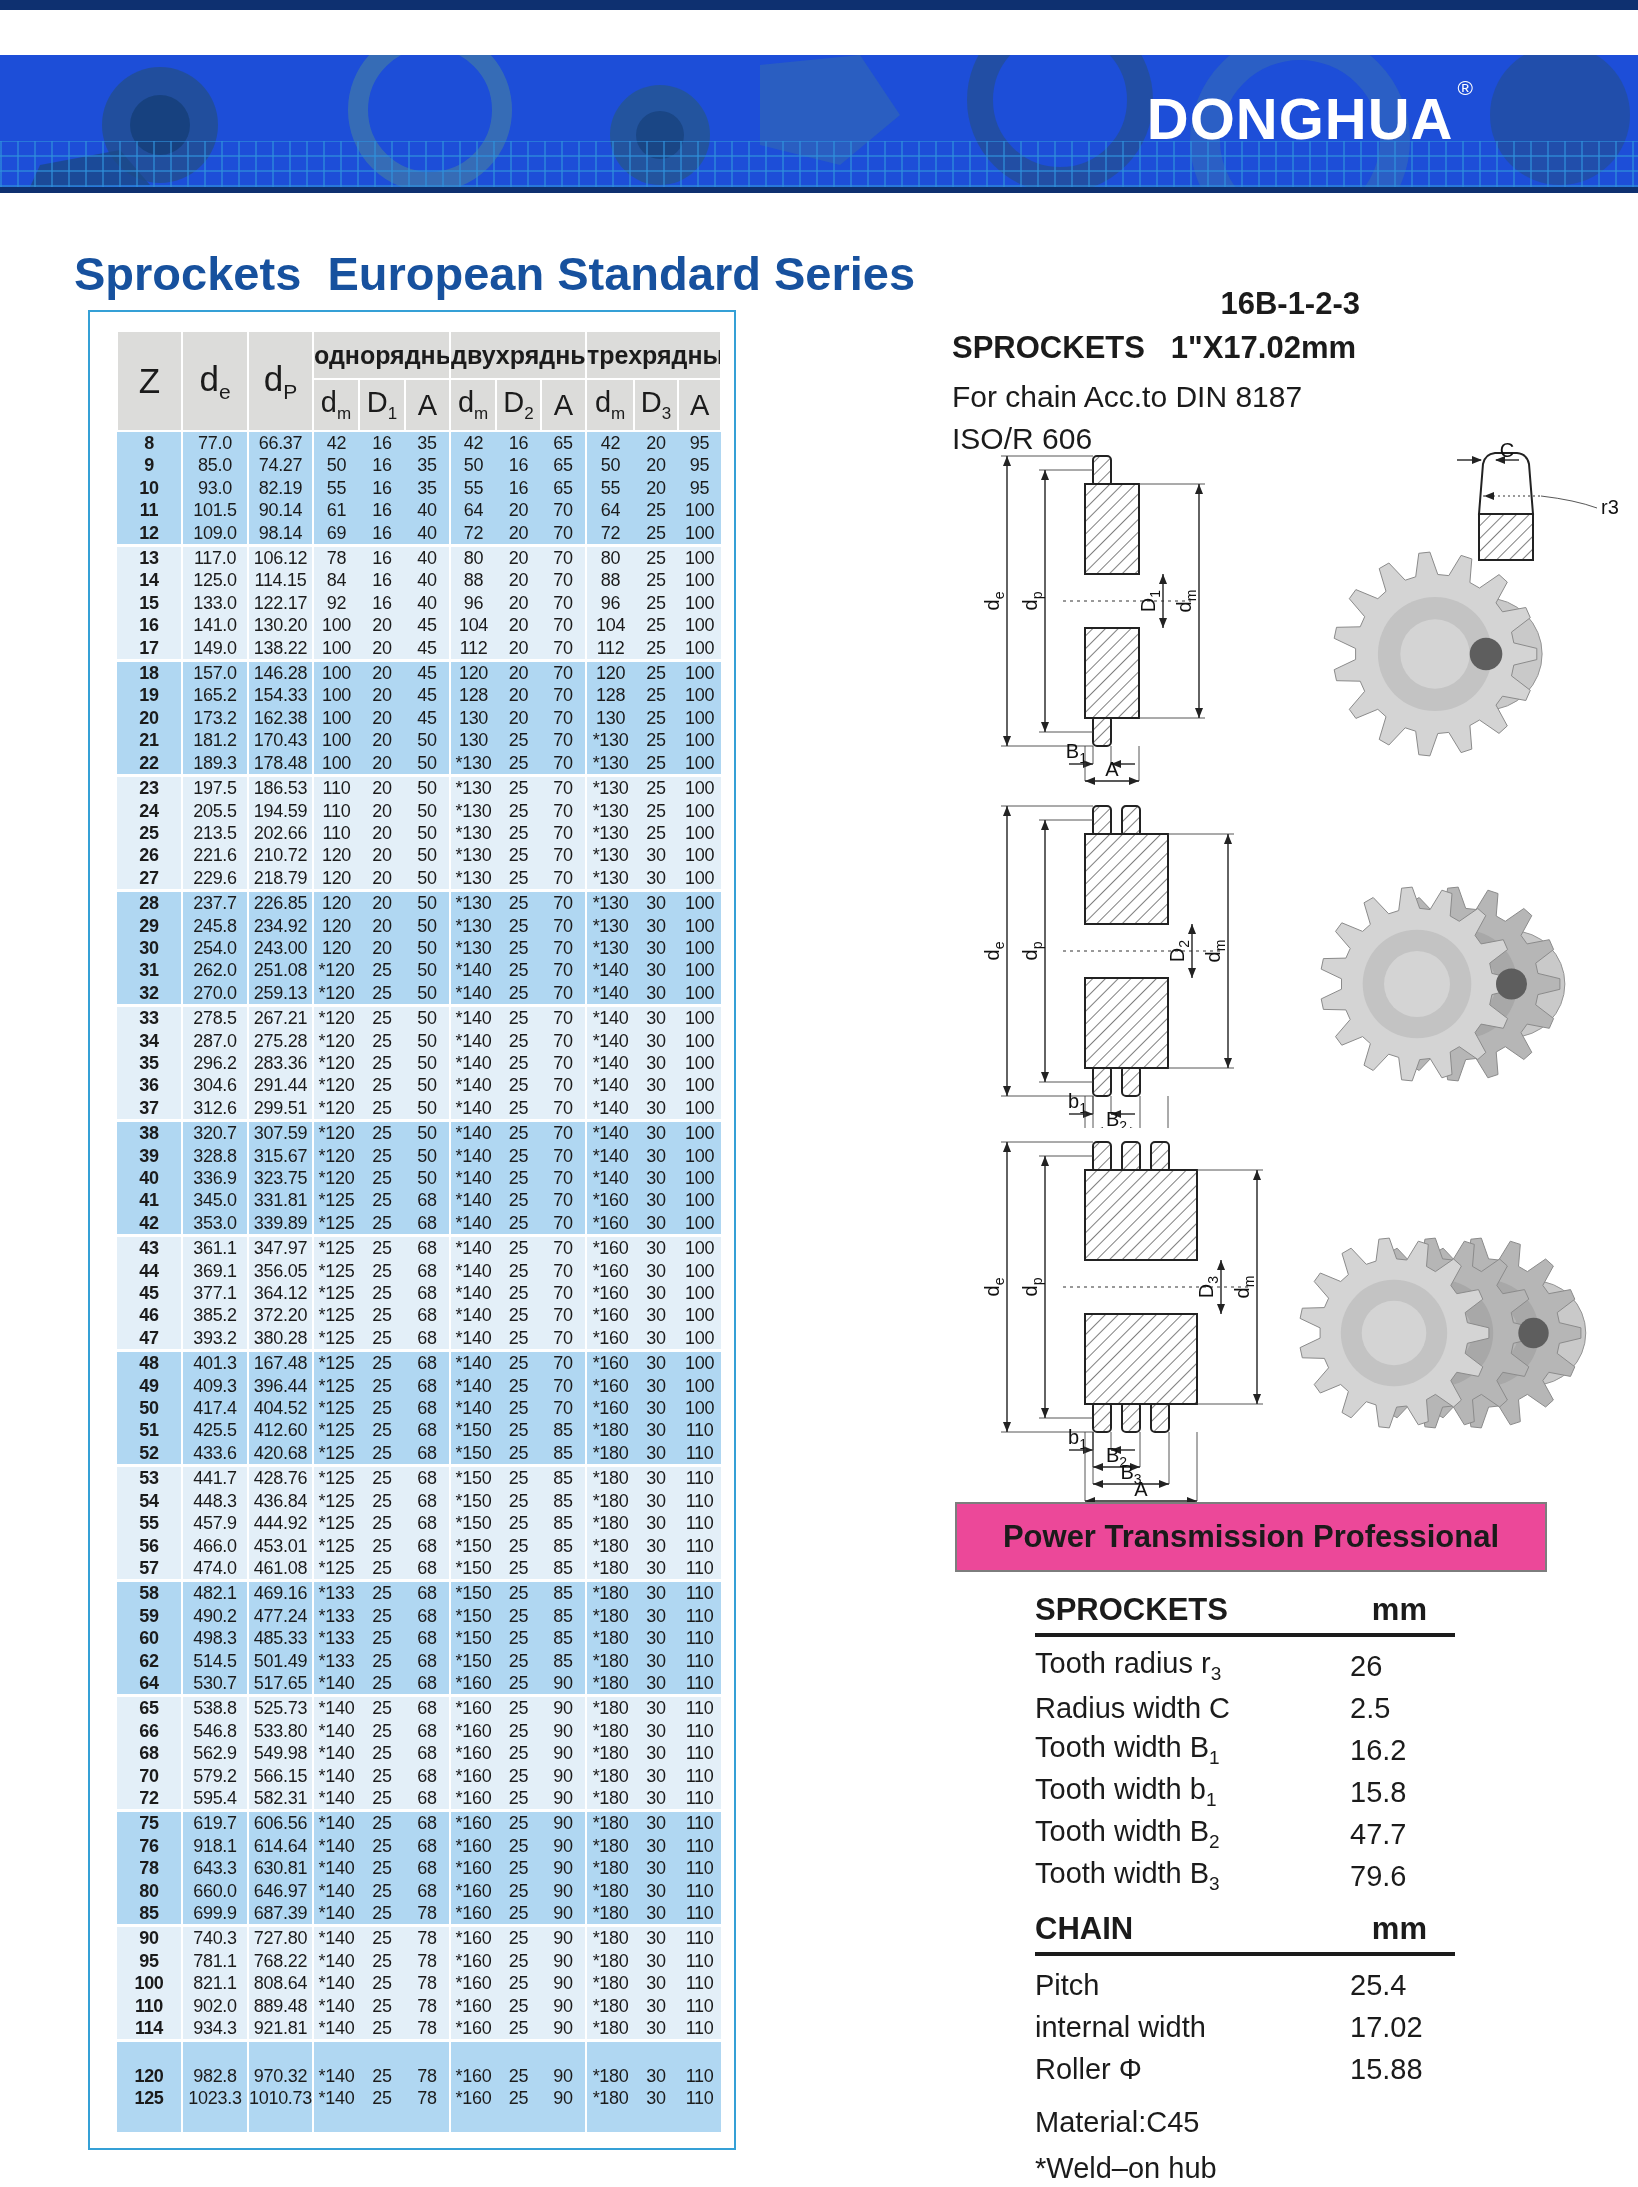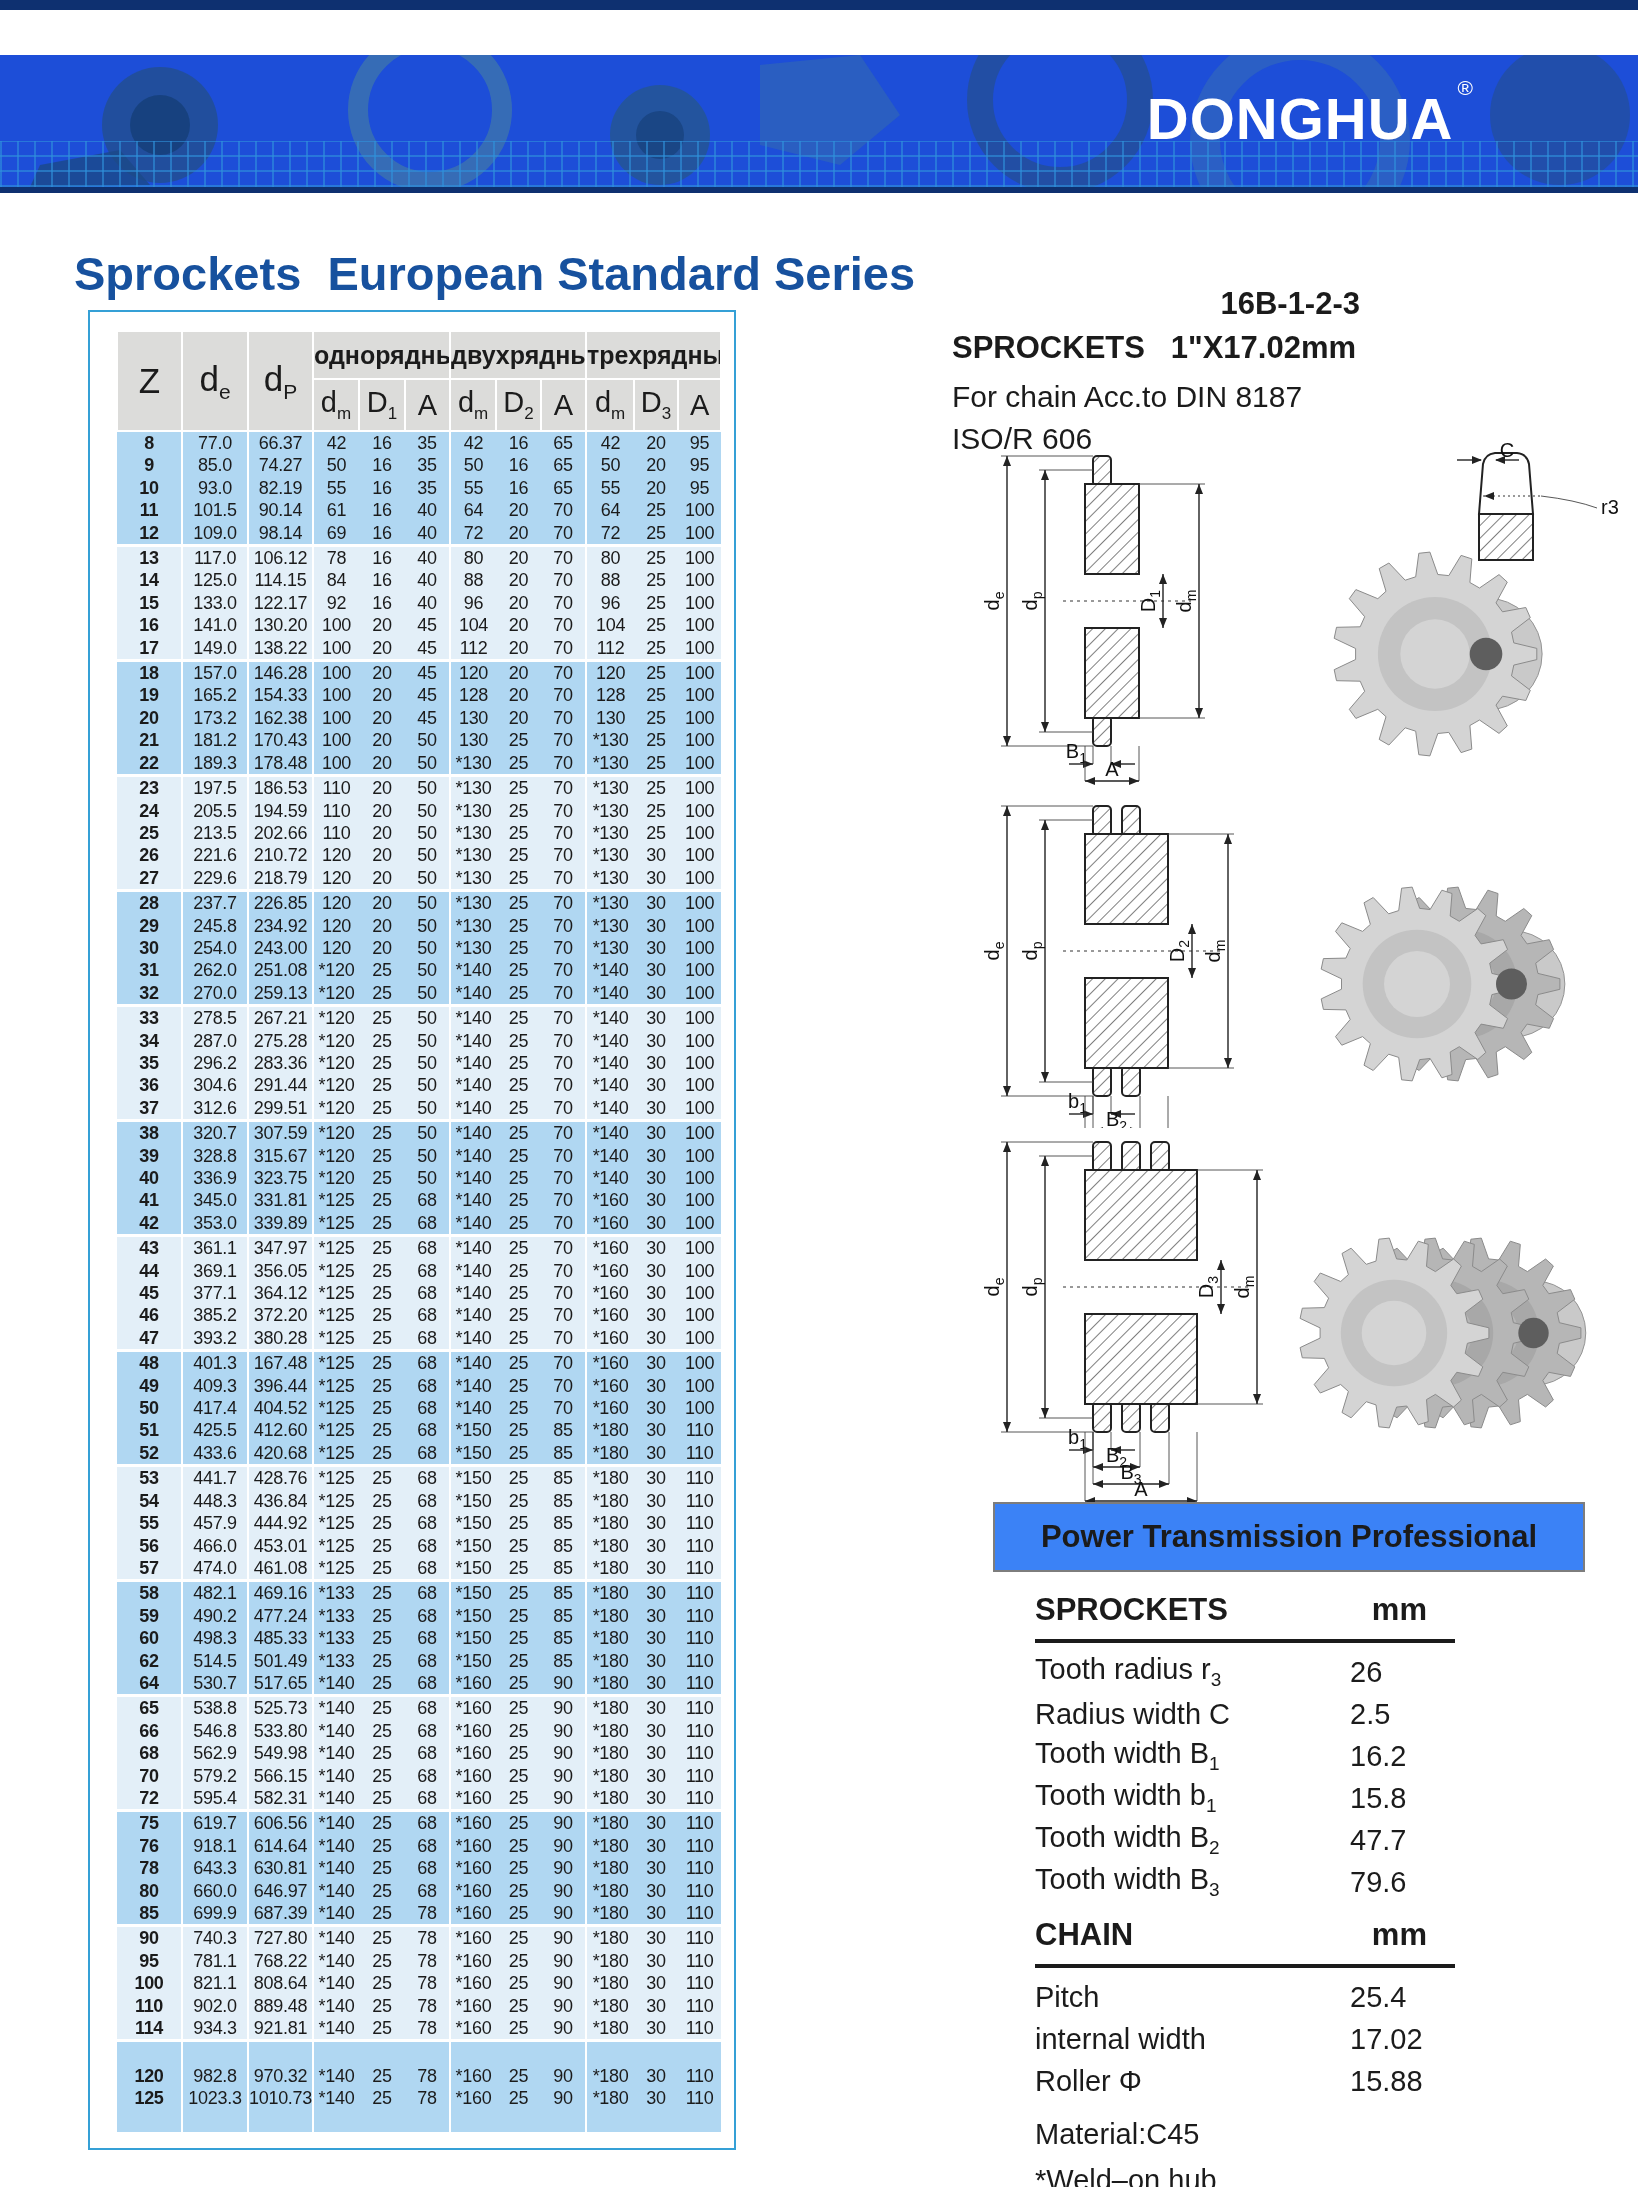--- a/index.html
+++ b/index.html
@@ -37,26 +37,26 @@
   table.main td.zc{font-weight:bold;}
   tr.gapA td{height:42px;}
   tr.gapB td{height:26px;}
   
   .model{position:absolute;left:1060px;top:286px;width:300px;text-align:right;
          font-size:31px;font-weight:bold;}
   .sline{position:absolute;left:952px;top:330px;font-size:31px;font-weight:bold;white-space:pre;}
   .c1{position:absolute;left:952px;top:380px;font-size:30px;}
   .c2{position:absolute;left:952px;top:422px;font-size:30px;}
   .diag{position:absolute;left:935px;}
-  .ptp{position:absolute;left:955px;top:1502px;width:592px;height:70px;background:#3b82f6;
+  .ptp{position:absolute;left:955px;top:1502px;width:592px;height:70px;background:#ec4899;
        border:2px solid #7d7d7d;box-sizing:border-box;display:flex;align-items:center;
-       justify-content:center;font-size:31px;font-weight:bold;color:#1b1b1b;margin-left:38px;}
+       justify-content:center;font-size:31px;font-weight:bold;color:#1b1b1b;}
   .specs{position:absolute;left:1035px;top:1592px;width:420px;}
   .spec-head{display:flex;justify-content:space-between;align-items:flex-end;
-             border-bottom:4px solid #1b1b1b;padding-bottom:11px;margin-bottom:8px;}
+             border-bottom:4px solid #1b1b1b;padding-bottom:5px;margin-bottom:8px;}
   .spec-title{font-size:31px;font-weight:bold;}
   .spec-unit{font-size:31px;font-weight:bold;padding-right:28px;}
   .spec-row{display:flex;height:42px;align-items:center;font-size:29px;}
   .spec-label{flex:1;}
   .spec-label sub{font-size:19px;}
   .spec-value{width:105px;text-align:left;}
   .spec-section{margin-bottom:14px;}
   .note{font-size:29px;margin-top:10px;line-height:36px;}
   .dim{stroke:#222;stroke-width:1.4;fill:none;}
   .thin{stroke:#444;stroke-width:0.9;fill:none;}

